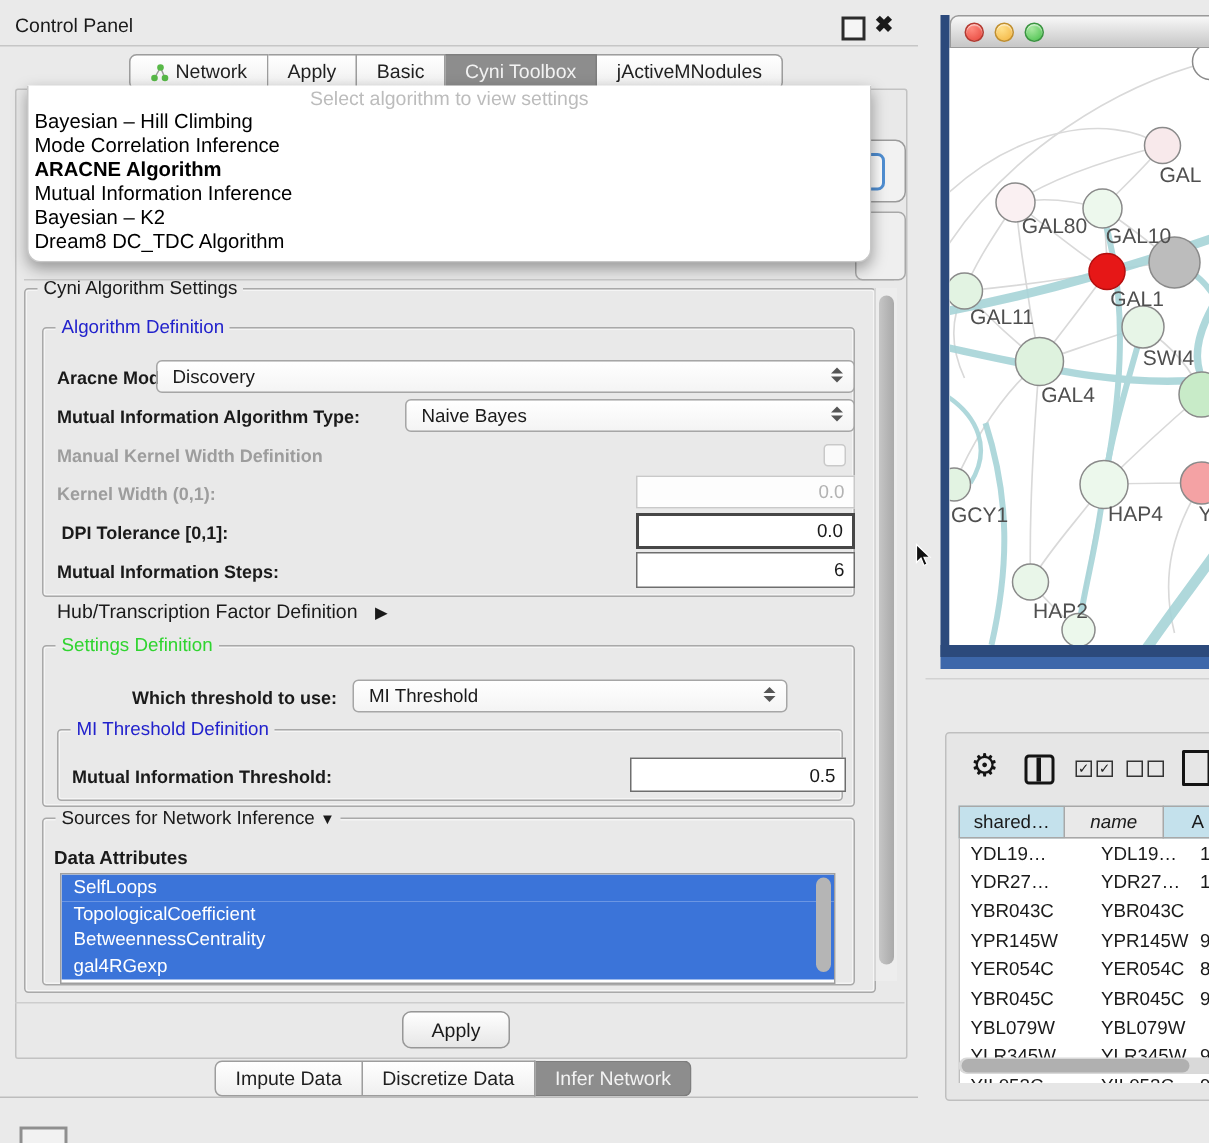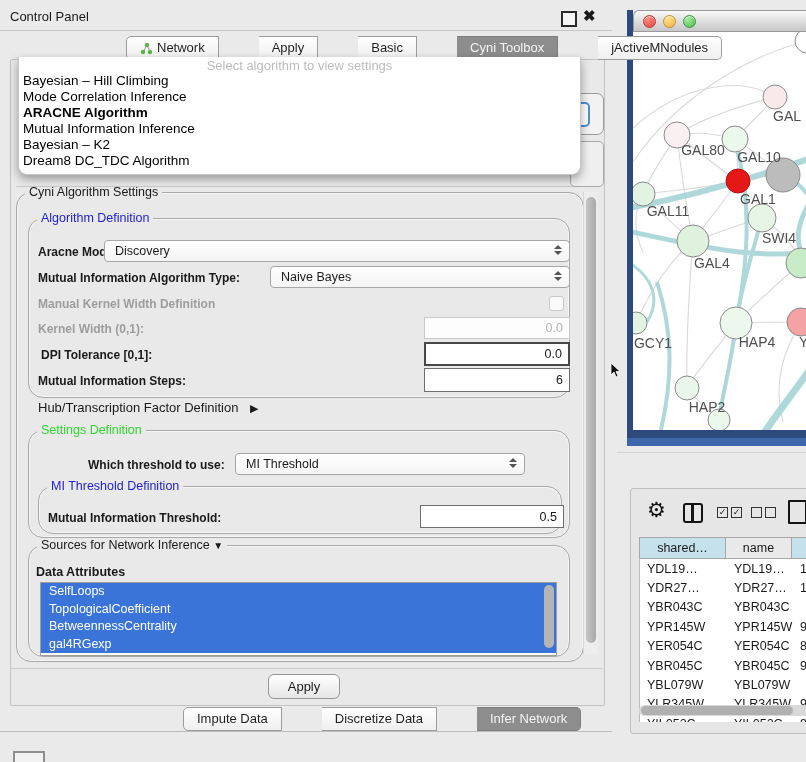--- a/index.html
+++ b/index.html
@@ -12,41 +12,41 @@
   .float-btn{left:561px;top:11px;width:12px;height:12px;border:2px solid #2b2b2b;background:#f5f5f5;}
   .close-btn{left:583px;top:7px;font-size:15px;font-weight:bold;color:#1a1a1a;}
   .cp-sep{left:0;top:30px;width:612px;height:1px;background:#c6c6c6;}
   .cp-bottom1{left:0;top:731px;width:612px;height:1px;background:#bdbdbd;}
   .inner-panel{left:10px;top:59px;width:593px;height:645px;background:#e9e9e9;border:1px solid #c2c2c2;border-radius:2px;}
 
   
   .segbar{display:flex;height:22px;}
   .seg{height:22px;line-height:22px;padding:0 13px;font-size:13px;color:#1f1f1f;
        background:linear-gradient(#ffffff,#efefef);border:1px solid #9d9d9d;border-left:none;
-       display:flex;align-items:center;gap:4px;white-space:nowrap;margin-left:40px;}
+       display:flex;align-items:center;gap:4px;white-space:nowrap;}
   .seg:first-child{border-left:1px solid #9d9d9d;border-radius:5px 0 0 5px;}
   .seg:last-child{border-radius:0 5px 5px 0;}
   .seg.sel{background:#8d8d8d;color:#f3f3f3;border-color:#7e7e7e;}
 
   
   .algo-overlay{left:18px;top:57px;width:561px;height:117px;background:#fff;
     border:1px solid #c7c7c7;border-top:none;border-radius:0 0 9px 9px;
     box-shadow:0 4px 10px rgba(0,0,0,.35);z-index:60;}
   .algo-ph{text-align:center;color:#bcbcbc;font-size:13px;height:15px;line-height:15px;margin-top:1px;}
   .algo-item{font-size:13.5px;line-height:16px;padding-left:4px;color:#000;}
   .algo-item.bold{font-weight:bold;}
 
   
   .frag1{left:566px;top:93px;width:36px;height:40px;border:1px solid #9b9b9b;border-radius:7px;background:#f2f2f2;z-index:5;}
   .frag1 .pill{position:absolute;right:13px;top:8px;width:12px;height:21px;background:#fdfdfd;border:2px solid #4f8ed2;border-radius:5px;}
   .frag2{left:570px;top:141px;width:32px;height:44px;border:1px solid #a8a8a8;border-radius:5px;background:#efefef;z-index:5;}
   .grp-line{left:16px;top:186px;width:580px;height:1px;background:#c9c9c9;z-index:4;}
 
   
-  .grp{position:absolute;border:1px solid #a9a9a9;border-radius:15px;box-shadow:inset 0 0 0 1px rgba(255,255,255,.55);}
+  .grp{position:absolute;border:1px solid #a9a9a9;border-radius:3px;box-shadow:inset 0 0 0 1px rgba(255,255,255,.55);}
   .legend{position:absolute;top:-8px;left:8px;background:#e9e9e9;padding:0 4px;font-size:12.5px;white-space:nowrap;}
   .legend.blue{color:#2222cc;}
   .legend.green{color:#2fd42f;}
 
   .lbl{position:absolute;font-size:12px;font-weight:bold;white-space:nowrap;}
   .lbl.dis{color:#9d9d9d;}
   .lbl.plain{font-weight:normal;font-size:13px;}
 
   .combo{position:absolute;height:22px;background:linear-gradient(#ffffff,#f4f4f4);
      border:1px solid #a6a6a6;border-radius:4px;display:flex;align-items:center;
@@ -355,22 +355,22 @@
         <span class="cb">✓</span>
         <span class="cb">✓</span>
       </div>
     <div class="cbrow" style="left:120px;">
         <span class="cb"></span>
         <span class="cb"></span>
       </div>
     <div class="docicon"></div>
     <div class="tbl">
       <div class="tbl-hdr" id="tbl-hdr">
-          <div class="hcell" style="width: 87px; background: rgb(196, 225, 236);">shared…</div>
-          <div class="hcell" style="width: 66px; background: rgb(233, 233, 233);">name</div>
+          <div class="hcell" style="width: 71px; background: rgb(196, 225, 236);">shared…</div>
+          <div class="hcell" style="width: 66px; background: rgb(233, 233, 233); font-style: italic;">name</div>
           <div class="hcell" style="width: 46px; background: rgb(196, 225, 236);">A</div>
         </div>
       <div class="tbl-rows" id="tbl-rows">
           <div class="trow">
             <div class="tcell" style="width: 87px;">YDL19…</div>
             <div class="tcell" style="width: 66px;">YDL19…</div>
             <div class="tcell" style="width: 46px;">13</div>
           </div>
           <div class="trow">
             <div class="tcell" style="width: 87px;">YDR27…</div>

